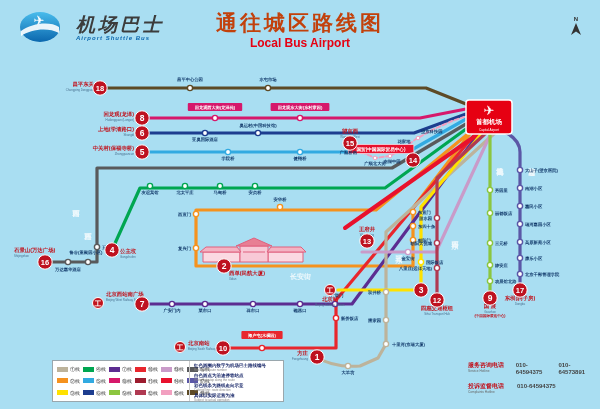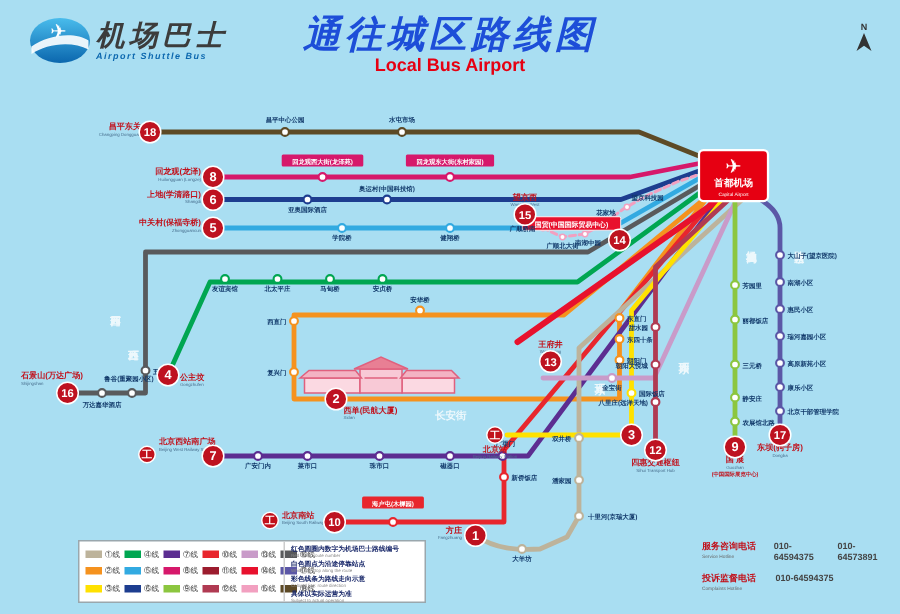--- a/index.html
+++ b/index.html
@@ -1,25 +1,25 @@
 <!DOCTYPE html>
 <html><head>
 <meta charset="utf-8">
 <style>
   html,body{margin:0;padding:0;}
   body{width:600px;height:409px;background:#A9DEF2;font-family:"Liberation Sans",sans-serif;position:relative;overflow:hidden;}
   #stage{position:absolute;left:0;top:0;width:600px;height:409px;}
   
   #hdr{position:absolute;left:0;top:0;width:600px;height:58px;}
   #logo{position:absolute;left:18px;top:8px;display:flex;align-items:center;}
-  #logo-text{margin-left:2px;}
+  #logo-text{margin-left:14px;}
   #logo-cn{font-size:19px;font-weight:bold;font-style:italic;color:#3C3C3C;letter-spacing:3px;line-height:20px;}
   #logo-en{font-size:6px;font-weight:bold;font-style:italic;color:#0B67AE;letter-spacing:1px;}
   #title{position:absolute;left:185px;top:10px;width:230px;text-align:center;}
-  #title-cn{font-size:25px;font-weight:bold;color:#1d4ed8;letter-spacing:3px;line-height:26px;font-style:italic;}
+  #title-cn{font-size:21px;font-weight:bold;color:#c2410c;letter-spacing:3px;line-height:26px;}
   #title-en{font-size:12px;font-weight:bold;color:#E60012;}
   #north{position:absolute;right:18px;top:16px;text-align:center;}
   
   #legend{position:absolute;left:52px;top:360px;width:232px;height:42px;background:#fff;border:1px solid #9aa7ad;box-sizing:border-box;display:flex;}
   #legend-swatches{display:grid;grid-auto-flow:column;grid-template-rows:repeat(3,1fr);column-gap:3px;row-gap:1px;padding:3px 4px;width:136px;box-sizing:border-box;}
   .lg-item{display:flex;align-items:center;white-space:nowrap;}
   .lg-item .sw{width:11px;height:5px;display:inline-block;margin-right:2px;}
   .lg-item .lb{font-size:5px;color:#333;}
   #legend-notes{border-left:1px solid #ccc;padding:2px 4px;width:92px;box-sizing:border-box;}
   .note-cn{font-size:4.5px;font-weight:bold;color:#1b2a6b;line-height:5px;}

